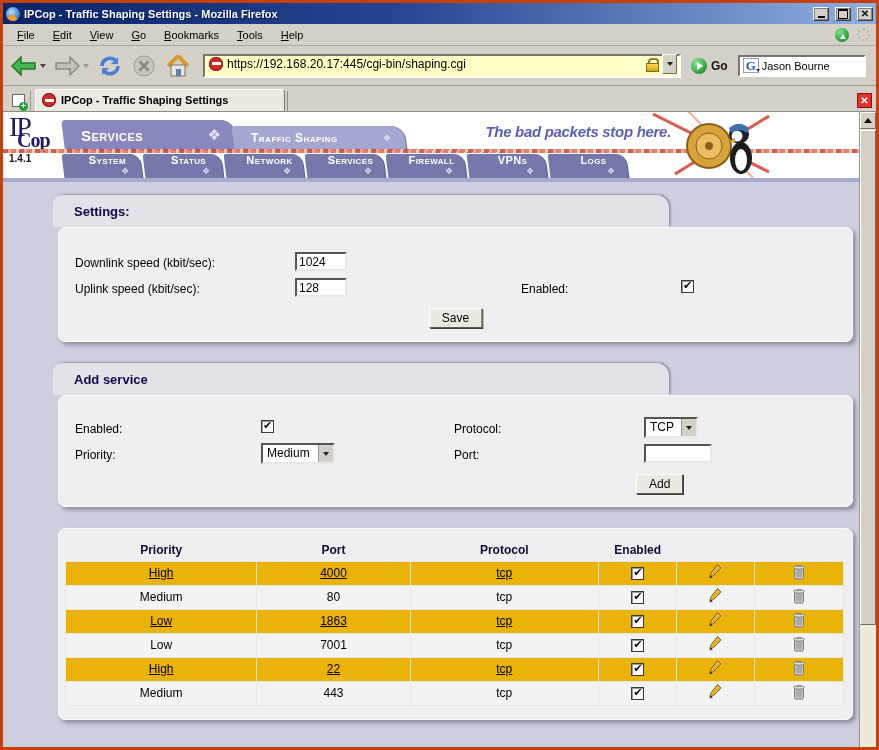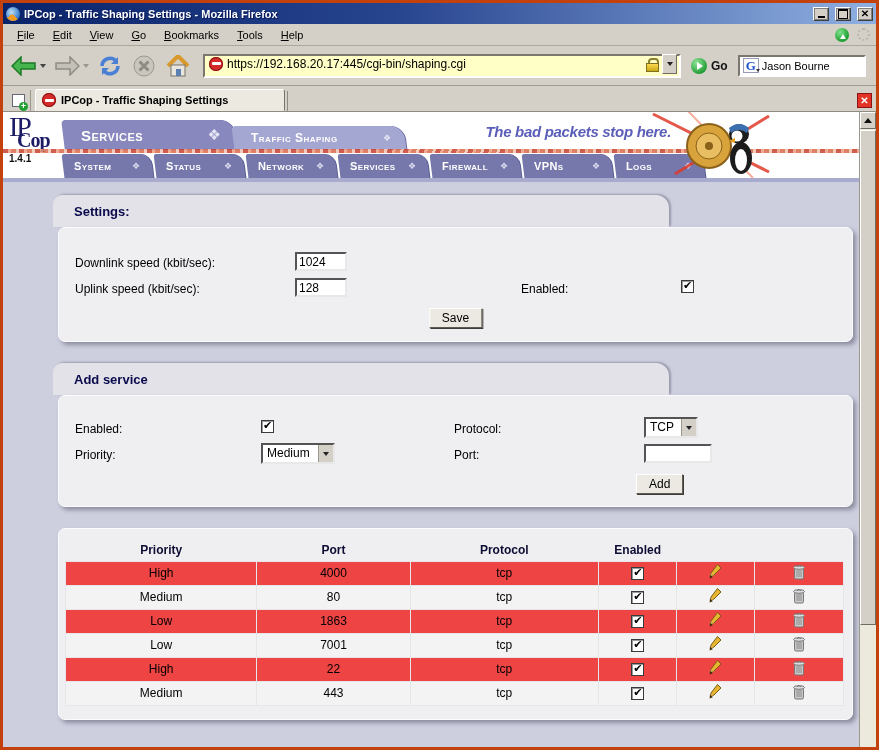--- a/index.html
+++ b/index.html
@@ -103,21 +103,21 @@
   .tab-page .dia { font-size:9px; }
 
   .scribble { position:absolute; left:0; right:0; top:37px; height:4px;
     background:repeating-linear-gradient(93deg,#c8402e 0 5px,#ef9a7d 5px 8px,#d96a4c 8px 13px,#f3c2ad 13px 16px); opacity:.85;}
 
   .slogan { position:absolute; right:188px; top:11px; font-size:15px; font-weight:bold; font-style:italic; color:#5b5eb8; letter-spacing:-.3px;}
 
   .mascot { position:absolute; right:92px; top:0; width:110px; height:66px; overflow:visible; z-index:3;}
 
   .nav-row { position:absolute; left:60px; right:0; top:42px; height:24px; display:flex; gap:3px; }
-  .nav-tab { position:relative; width:89px; height:24px; display:flex; align-items:center; }
+  .nav-tab { position:relative; width:78px; height:24px; display:flex; align-items:center;flex-direction:column; }
   .nav-tab .tab-skew { position:absolute; inset:0; background:#7678AC; border-radius:3px 11px 0 0; transform:skewX(7deg); box-shadow:1px 0 0 #5d5f93;}
   .nav-label { position:relative; color:#fff; font-weight:bold; font-size:11px; font-variant:small-caps; padding-left:11px; letter-spacing:.4px; font-style:normal;}
   .nav-tab .dia { position:relative; margin-left:auto; padding-right:12px; color:#d9d9ec; font-size:9px; font-style:normal;}
 
   .hdr-strip { height:4px; background:#A9ABCE; }
 
   
   .content { padding:13px 6px 8px 50px; }
   .panel { position:relative; margin-bottom:21px; }
   .panel-tab { width:77%; height:32px; background:#E2E2E8; border-radius:9px 13px 0 0;
@@ -144,21 +144,21 @@
   .body-settings { height:115px; }
   .body-addsvc { height:112px; }
   .body-services { height:192px; padding:10px 8px 0 6px; }
 
   
   .svc-table { width:100%; border-collapse:collapse; table-layout:fixed; }
   .svc-table col.c1{width:24.6%} .svc-table col.c2{width:19.7%} .svc-table col.c3{width:24.2%}
   .svc-table col.c4{width:10.1%} .svc-table col.c5{width:10%} .svc-table col.c6{width:11.4%}
   .svc-table th { font-size:12px; font-weight:bold; color:#0d0d33; text-align:center; height:22px; }
   .svc-table td { font-size:12px; color:#000; text-align:center; height:24px; border:1px solid #e6e6ea; }
-  tr.odd td { background:#ef4444; }
+  tr.odd td { background:#eab308;text-decoration:underline; }
   tr.even td { background:#F3F3F3; }
   .icon-btn { display:inline-block; line-height:0; }
 </style>
 </head>
 <body>
 
 <div class="window">
 
   <div class="titlebar">
     <span class="ff-icon"></span>

